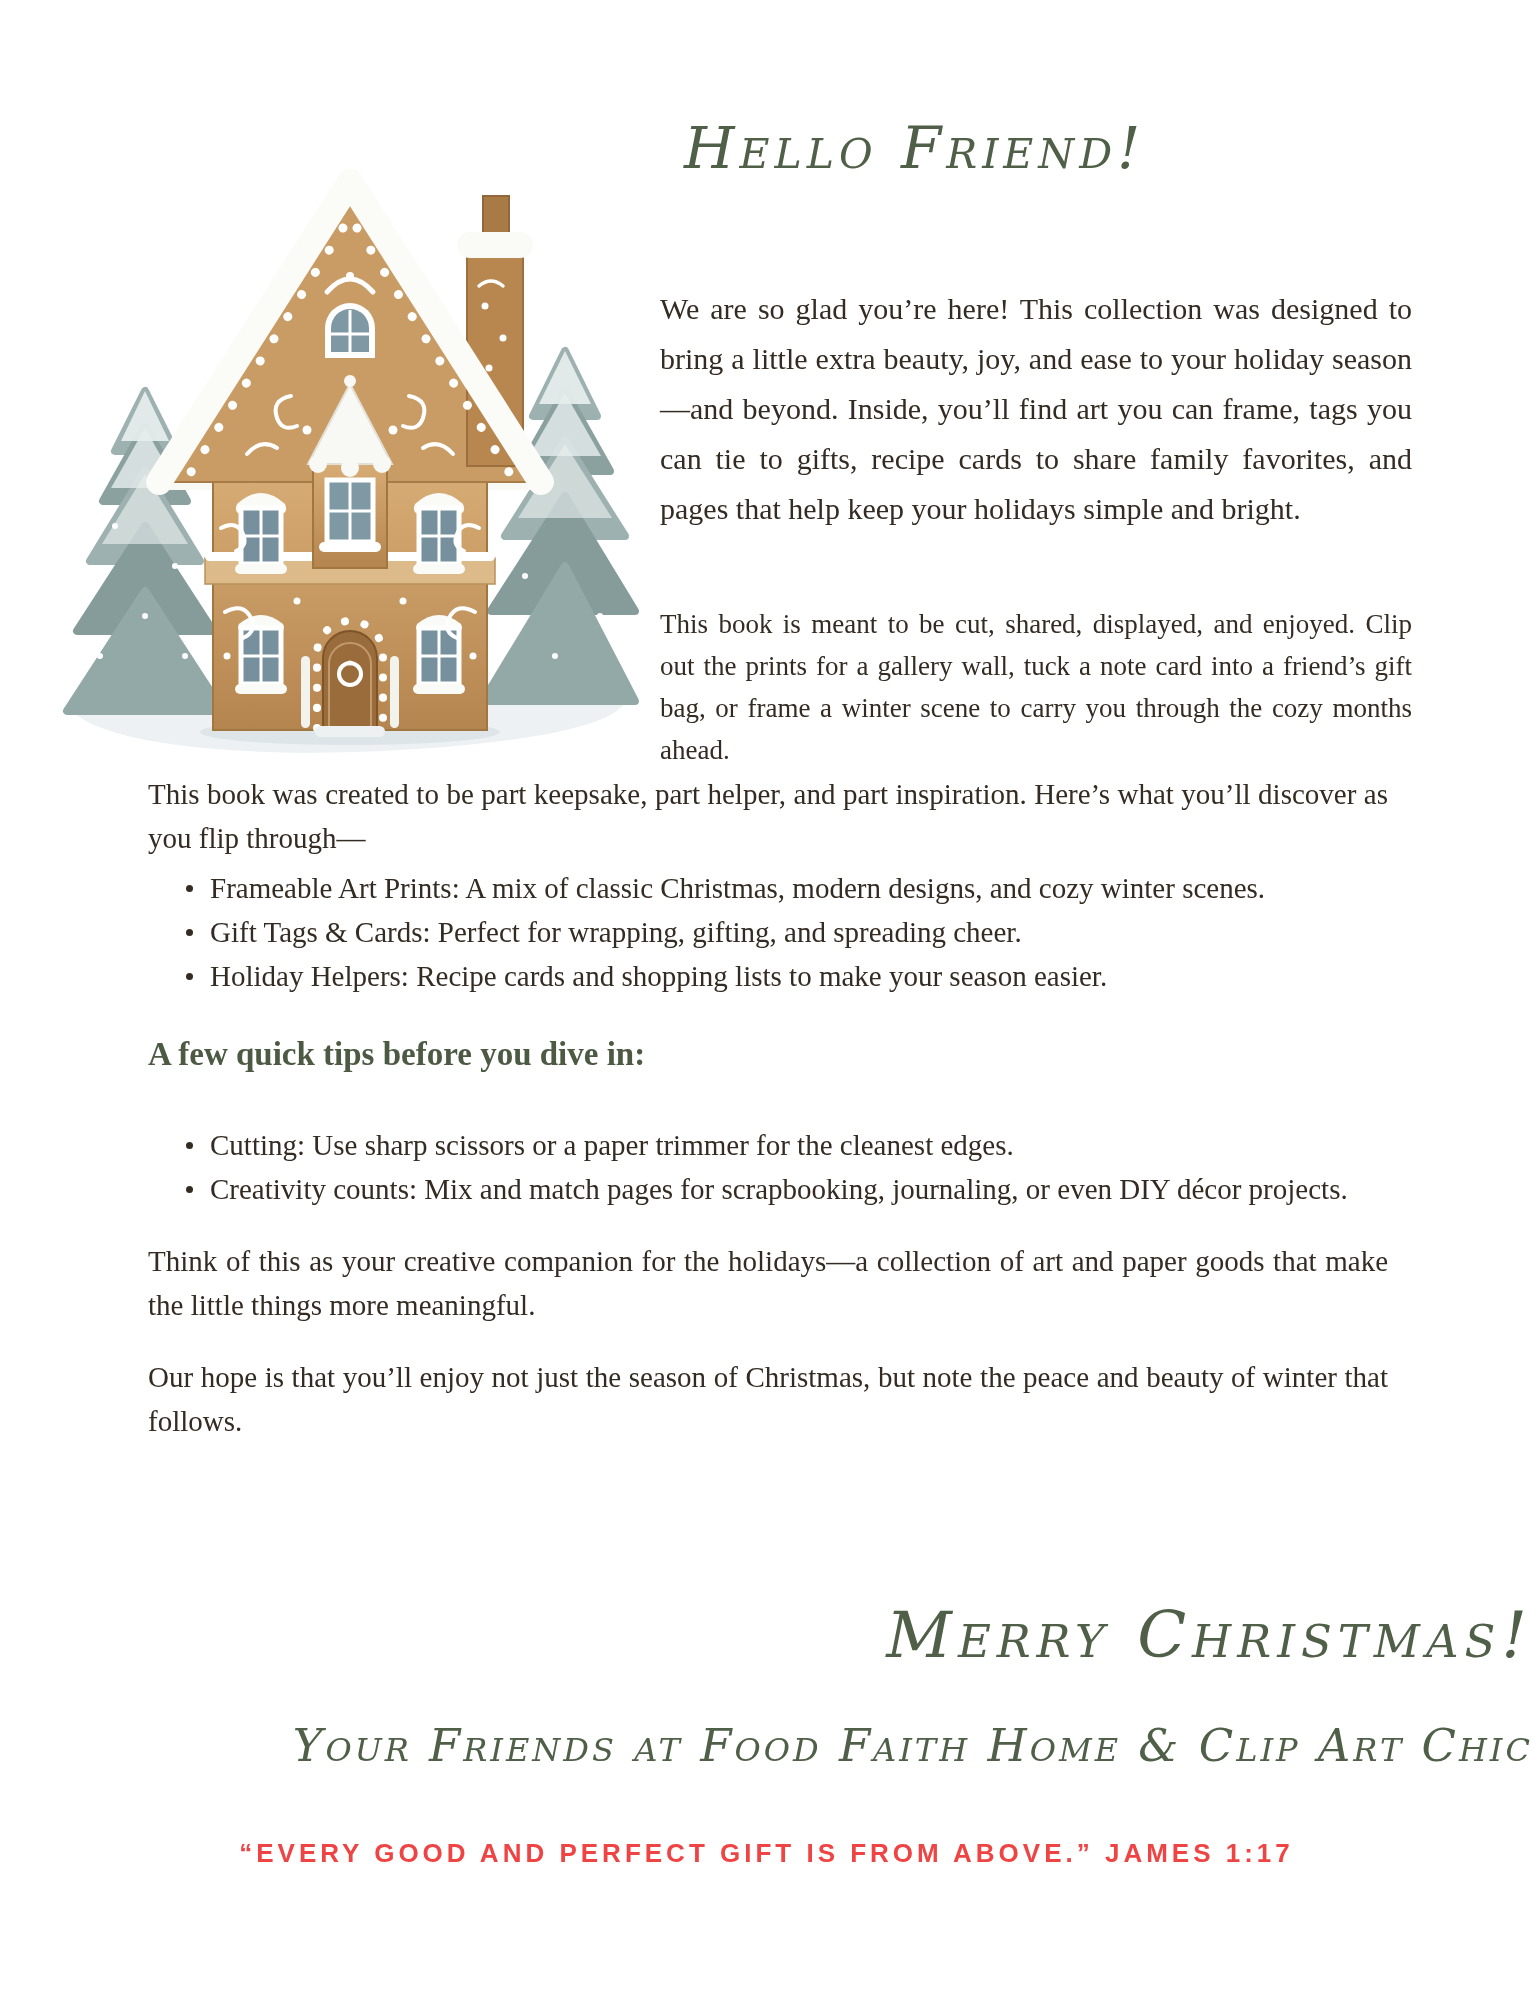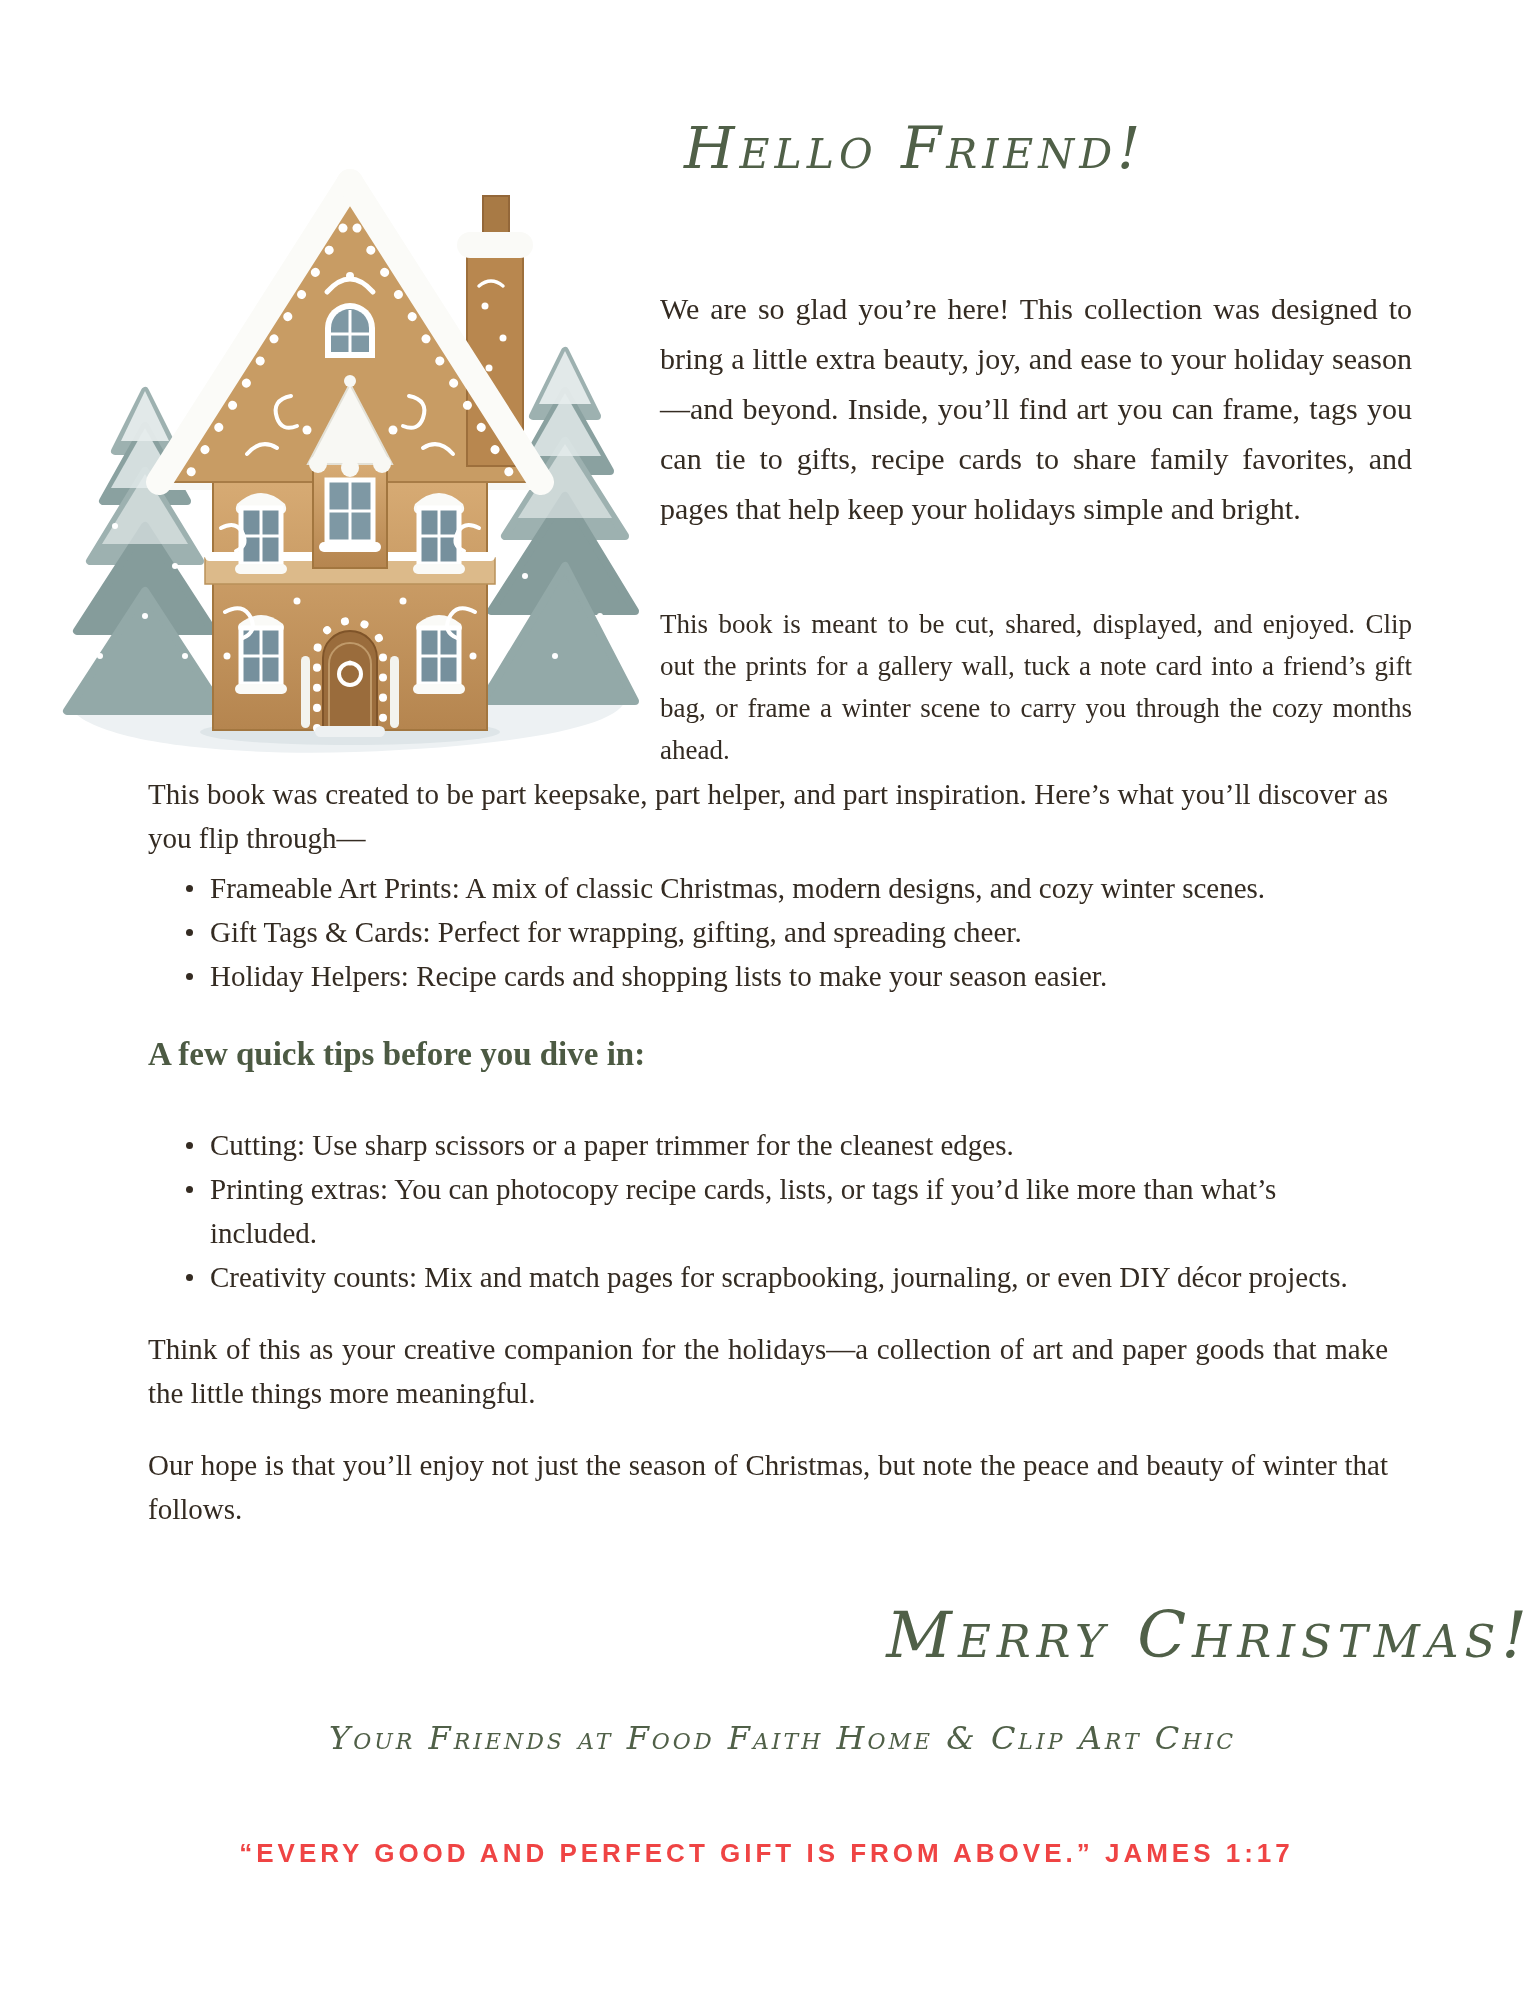--- a/index.html
+++ b/index.html
@@ -18,21 +18,21 @@
   .script{
     font-family:"DejaVu Serif", serif;
     font-style:italic;
     font-variant:small-caps;
     color:#506048;
     line-height:1.05;
     white-space:nowrap;
   }
   .hello{position:absolute;left:684px;top:102px;font-size:58px;letter-spacing:5px;}
   .merry{position:absolute;left:0;right:0;top:1586px;text-align:right;font-size:64px;letter-spacing:6px;}
-  .signature{position:absolute;left:0;right:0;top:1706px;text-align:center;font-size:32px;letter-spacing:3px;padding-left:32px;}
+  .signature{position:absolute;left:0;right:0;top:1706px;text-align:right;font-size:45px;letter-spacing:3px;padding-left:32px;}
   
   .intro-1{
     position:absolute;left:660px;top:238px;width:752px;
     font-size:30px;line-height:50px;text-align:justify;
   }
   .intro-2{
     position:absolute;left:660px;top:560px;width:752px;
     font-size:27px;line-height:42px;text-align:justify;
   }
   
@@ -247,21 +247,20 @@
     <p class="body-p">This book was created to be part keepsake, part helper, and part inspiration. Here’s what you’ll discover as you flip through—</p>
     <ul class="bullets">
       <li>Frameable Art Prints: A mix of classic Christmas, modern designs, and cozy winter scenes.</li>
       <li>Gift Tags &amp; Cards: Perfect for wrapping, gifting, and spreading cheer.</li>
       <li>Holiday Helpers: Recipe cards and shopping lists to make your season easier.</li>
     </ul>
 
     <h2 class="green-heading tips-heading">A few quick tips before you dive in:</h2>
     <ul class="bullets">
       <li>Cutting: Use sharp scissors or a paper trimmer for the cleanest edges.</li>
-      <li>Printing extras: You can photocopy recipe cards, lists, or tags if you’d like more than what’s included.</li>
       <li>Creativity counts: Mix and match pages for scrapbooking, journaling, or even DIY décor projects.</li>
     </ul>
 
     <p class="body-p closing-p1">Think of this as your creative companion for the holidays—a collection of art and paper goods that make the little things more meaningful.</p>
     <p class="body-p closing-p2">Our hope is that you’ll enjoy not just the season of Christmas, but note the peace and beauty of winter that follows.</p>
   </div>
 
   <div class="script merry">Merry Christmas!</div>
   <div class="script signature">Your Friends at Food Faith Home &amp; Clip Art Chic</div>
 

